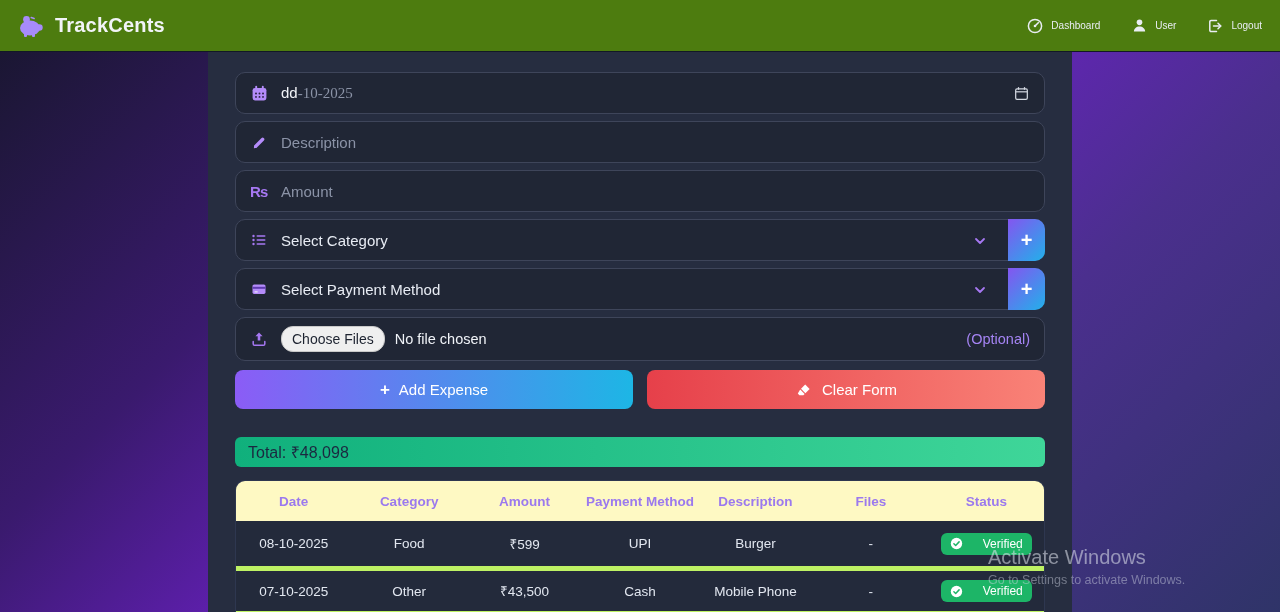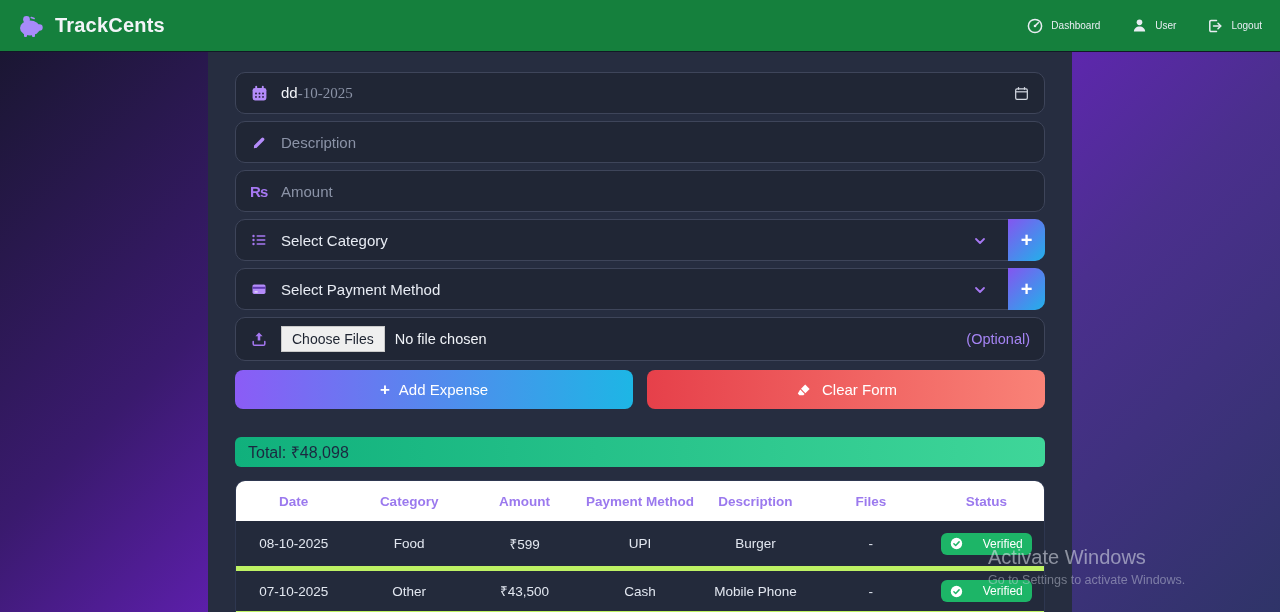--- a/index.html
+++ b/index.html
@@ -5,21 +5,21 @@
   * { margin:0; padding:0; box-sizing:border-box; }
   html,body { width:1280px; height:612px; overflow:hidden; }
   body {
     font-family:"Liberation Sans", sans-serif;
     background:linear-gradient(135deg,#17162c 0%, #3a1a6e 28%, #6b21c4 50%, #4b2f8e 72%, #2f3468 100%);
     color:#e8ecf4;
     position:relative;
   }
   
   .navbar {
-    height:52px; background:#15803d; border-bottom:1px solid #121826;
+    height:52px; background:#4d7c0f; border-bottom:1px solid #121826;
     display:flex; align-items:center; justify-content:space-between;
     padding:0 18px; position:relative; z-index:5;
   }
   .brand { display:flex; align-items:center; gap:10px; }
   .brand-text { font-size:20px; font-weight:bold; color:#f2f4f8; letter-spacing:.2px; }
   .nav-items { display:flex; align-items:center; gap:30px; }
   .nav-item { display:flex; align-items:center; gap:7px; color:#e9edf3; font-size:10px; cursor:pointer; }
   .nav-item svg { display:block; }
 
   
@@ -45,21 +45,21 @@
   .chevron { position:absolute; right:56px; top:13px; }
   .plus-btn {
     position:absolute; right:-1px; top:-1px; width:37px; height:42px;
     background:linear-gradient(135deg,#8455f0,#21b1ea);
     border-radius:0 10px 10px 0; display:flex; align-items:center; justify-content:center;
     color:#fff; font-size:20px; font-weight:bold; cursor:pointer;
   }
 
   .file-field { height:44px; }
   .choose-btn {
-    background:#efefef; color:#1d2330; border:1px solid #c9c9c9; border-radius:0;
+    background:#efefef; color:#1d2330; border:1px solid #c9c9c9; border-radius:12px;
     font-size:14px; padding:4px 10px; cursor:pointer; font-family:"Liberation Sans",sans-serif;
   }
   .file-status { color:#f0f3f8; font-size:14.5px; margin-left:-3px; }
   .optional { color:#a584f4; font-size:14.5px; }
 
   
   .btn-row { display:flex; gap:14px; margin-top:9px; }
   .btn {
     flex:1; height:39px; border:none; border-radius:8px; color:#fff; font-size:15px;
     display:flex; align-items:center; justify-content:center; gap:9px; cursor:pointer;
@@ -73,21 +73,21 @@
   .total-bar {
     margin-top:28px; height:30px; border-radius:6px;
     background:linear-gradient(90deg,#10b07c,#3fd699);
     color:#1b2840; font-weight:normal; font-size:16px;
     display:flex; align-items:center; padding:0 13px;
   }
 
   
   .table { margin-top:13px; border-radius:10px 10px 0 0; overflow:hidden; border:1px solid #2e3750; border-bottom:none; }
   .thead, .trow { display:grid; grid-template-columns:repeat(7,1fr); align-items:center; }
-  .thead { background:#ffffff; height:40px; }
+  .thead { background:#fef9c3; height:40px; }
   .th { color:#9b79ee; font-size:13.5px; font-weight:bold; text-align:center; }
   .trow { background:#232a3b; height:45px; border-top:5px solid #bef264; }
   .thead + .trow { border-top:none; }
   .td { color:#e2e7f0; font-size:13.5px; text-align:center; }
   .td-status { display:flex; justify-content:center; }
   .badge {
     background:#1db567; color:#fff; font-size:12px; border-radius:6px;
     padding:4px 9px; display:inline-flex; align-items:center; gap:20px; min-width:56px; justify-content:center;
   }
 

